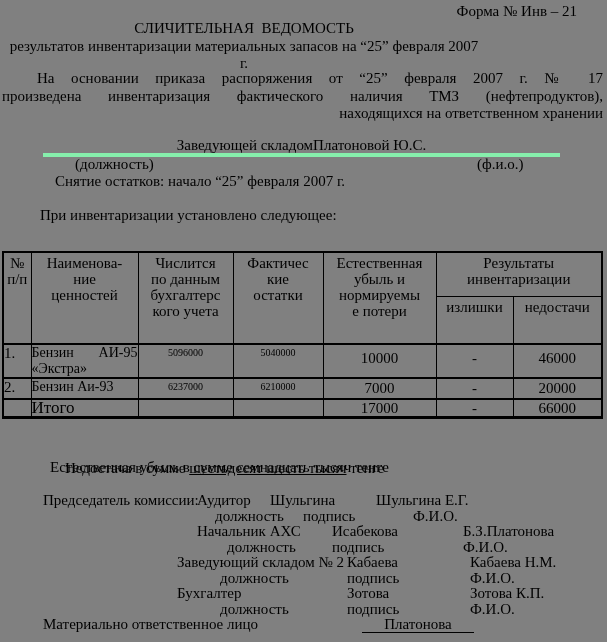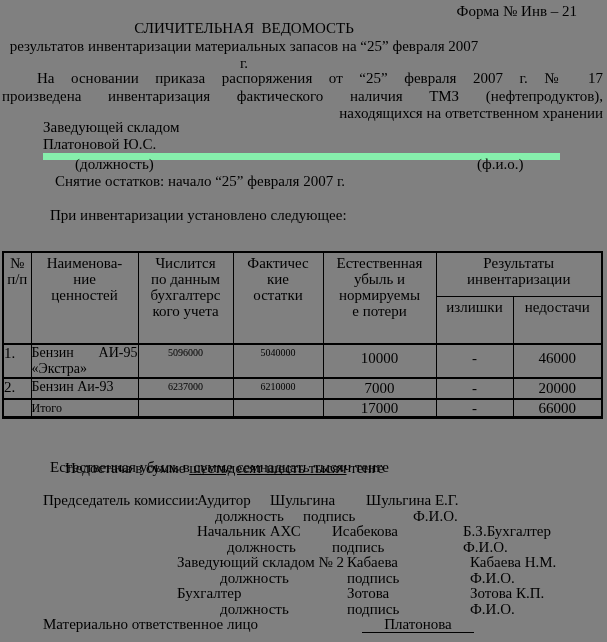--- a/index.html
+++ b/index.html
@@ -10,22 +10,22 @@
     font-size:15px;line-height:17px;
   }
   .abs{position:absolute;}
   .pre{white-space:pre;}
   .center{left:4px;width:480px;text-align:center;}
   .just{text-align:justify;text-align-last:justify;}
   .intro{position:absolute;left:2px;top:70px;width:601px;}
   .intro div{line-height:17.5px;text-align:right;}
   .indent{padding-left:35px;}
   .rule-line{
-    position:absolute;display:flex;justify-content:flex-end;
-    border-bottom:7px solid #86efac;height:16px;white-space:pre;flex-direction:column;
+    position:absolute;display:flex;justify-content:center;
+    border-bottom:4px solid #86efac;height:16px;white-space:pre;
   }
   .ulbox{border-bottom:1px solid #000;height:16px;white-space:pre;}
   .ul{text-decoration:underline;}
   
   .inv-table{
     position:absolute;left:2px;top:251px;width:599px;
     border-collapse:collapse;table-layout:fixed;
     border:2px solid #000;border-bottom-width:3px;
   }
   .inv-table th,.inv-table td{
@@ -40,21 +40,21 @@
   tr.r1{height:32px;} tr.r2{height:21px;} tr.rt{height:15px;}
   tr.r1 td,tr.r2 td,tr.rt td{border-top-width:2px;}
   .cell-num{text-align:left;padding:1px 0 0 3px;}
   .cell-name{font-size:14px;line-height:12px;padding:2px 3px 0 3px;text-align:left;}
   .name-spread{display:flex;justify-content:space-between;}
   .cell-smallnum{font-size:10px;line-height:12px;text-align:center;padding-top:2px;}
   .cell-bignum{text-align:center;}
   tr.r1 .cell-bignum{padding-top:5px;}
   tr.r2 .cell-bignum{padding-top:1px;}
   tr.rt .cell-bignum{padding-top:0;}
-  .cell-total{padding-left:4px;font-size:12px;line-height:15px;}
+  .cell-total{padding-left:4px;font-size:17px;line-height:15px;}
   .dash{font-weight:bold;}
   .sig{white-space:pre;}
 </style>
 </head>
 <body>
 
 <div class="page">
 
   <div class="abs pre" style="top:3px;right:30px;">Форма № Инв – 21</div>
   <div class="abs center pre" style="top:20px;">СЛИЧИТЕЛЬНАЯ  ВЕДОМОСТЬ</div>
@@ -67,21 +67,21 @@
   </div>
 
   <div class="rule-line" style="left:43px;top:137px;width:517px;">
     <span>Заведующей складом</span>
     <span>Платоновой Ю.С.</span>
   </div>
   <div class="abs" style="left:75px;top:156px;">(должность)</div>
   <div class="abs" style="left:477px;top:156px;">(ф.и.о.)</div>
 
   <div class="abs" style="left:55px;top:173px;">Снятие остатков: начало “25” февраля 2007 г.</div>
-  <div class="abs" style="left:50px;top:207px;">При инвентаризации установлено следующее:</div>
+  <div class="abs" style="left:40px;top:207px;">При инвентаризации установлено следующее:</div>
 
   <table class="inv-table">
     <colgroup>
       <col style="width:28px">
         <col style="width:107px">
         <col style="width:95px">
       <col style="width:90px">
         <col style="width:113px">
         <col style="width:77px">
         <col style="width:89px">
@@ -148,29 +148,29 @@
     </table>
 
   <div class="abs pre" style="left:50px;top:443px;">
     <span>Недостача в сумме </span><span class="ul">шестьдесят шесть тысяч</span><span> тенге</span>
   </div>
   <div class="abs" style="left:50px;top:459px;">Естественная убыль в сумме семнадцать тысяч тенге</div>
 
   <span class="abs sig" style="left:43px;top:492px;">Председатель комиссии:</span>
   <span class="abs sig" style="left:197px;top:492px;">Аудитор</span>
   <span class="abs sig" style="left:270px;top:492px;">Шульгина</span>
-  <span class="abs sig" style="left:366px;top:492px;">Шульгина Е.Г.</span>
+  <span class="abs sig" style="left:376px;top:492px;">Шульгина Е.Г.</span>
 
   <span class="abs sig" style="left:215px;top:508px;">должность</span>
   <span class="abs sig" style="left:303px;top:508px;">подпись</span>
   <span class="abs sig" style="left:413px;top:508px;">Ф.И.О.</span>
 
   <span class="abs sig" style="left:197px;top:523px;">Начальник АХС</span>
   <span class="abs sig" style="left:332px;top:523px;">Исабекова</span>
-  <span class="abs sig" style="left:463px;top:523px;">Б.З.Бухгалтер</span>
+  <span class="abs sig" style="left:463px;top:523px;">Б.З.Платонова</span>
 
   <span class="abs sig" style="left:227px;top:539px;">должность</span>
   <span class="abs sig" style="left:332px;top:539px;">подпись</span>
   <span class="abs sig" style="left:463px;top:539px;">Ф.И.О.</span>
 
   <span class="abs sig" style="left:177px;top:554px;">Заведующий складом № 2</span>
   <span class="abs sig" style="left:347px;top:554px;">Кабаева</span>
   <span class="abs sig" style="left:470px;top:554px;">Кабаева Н.М.</span>
 
   <span class="abs sig" style="left:220px;top:570px;">должность</span>

